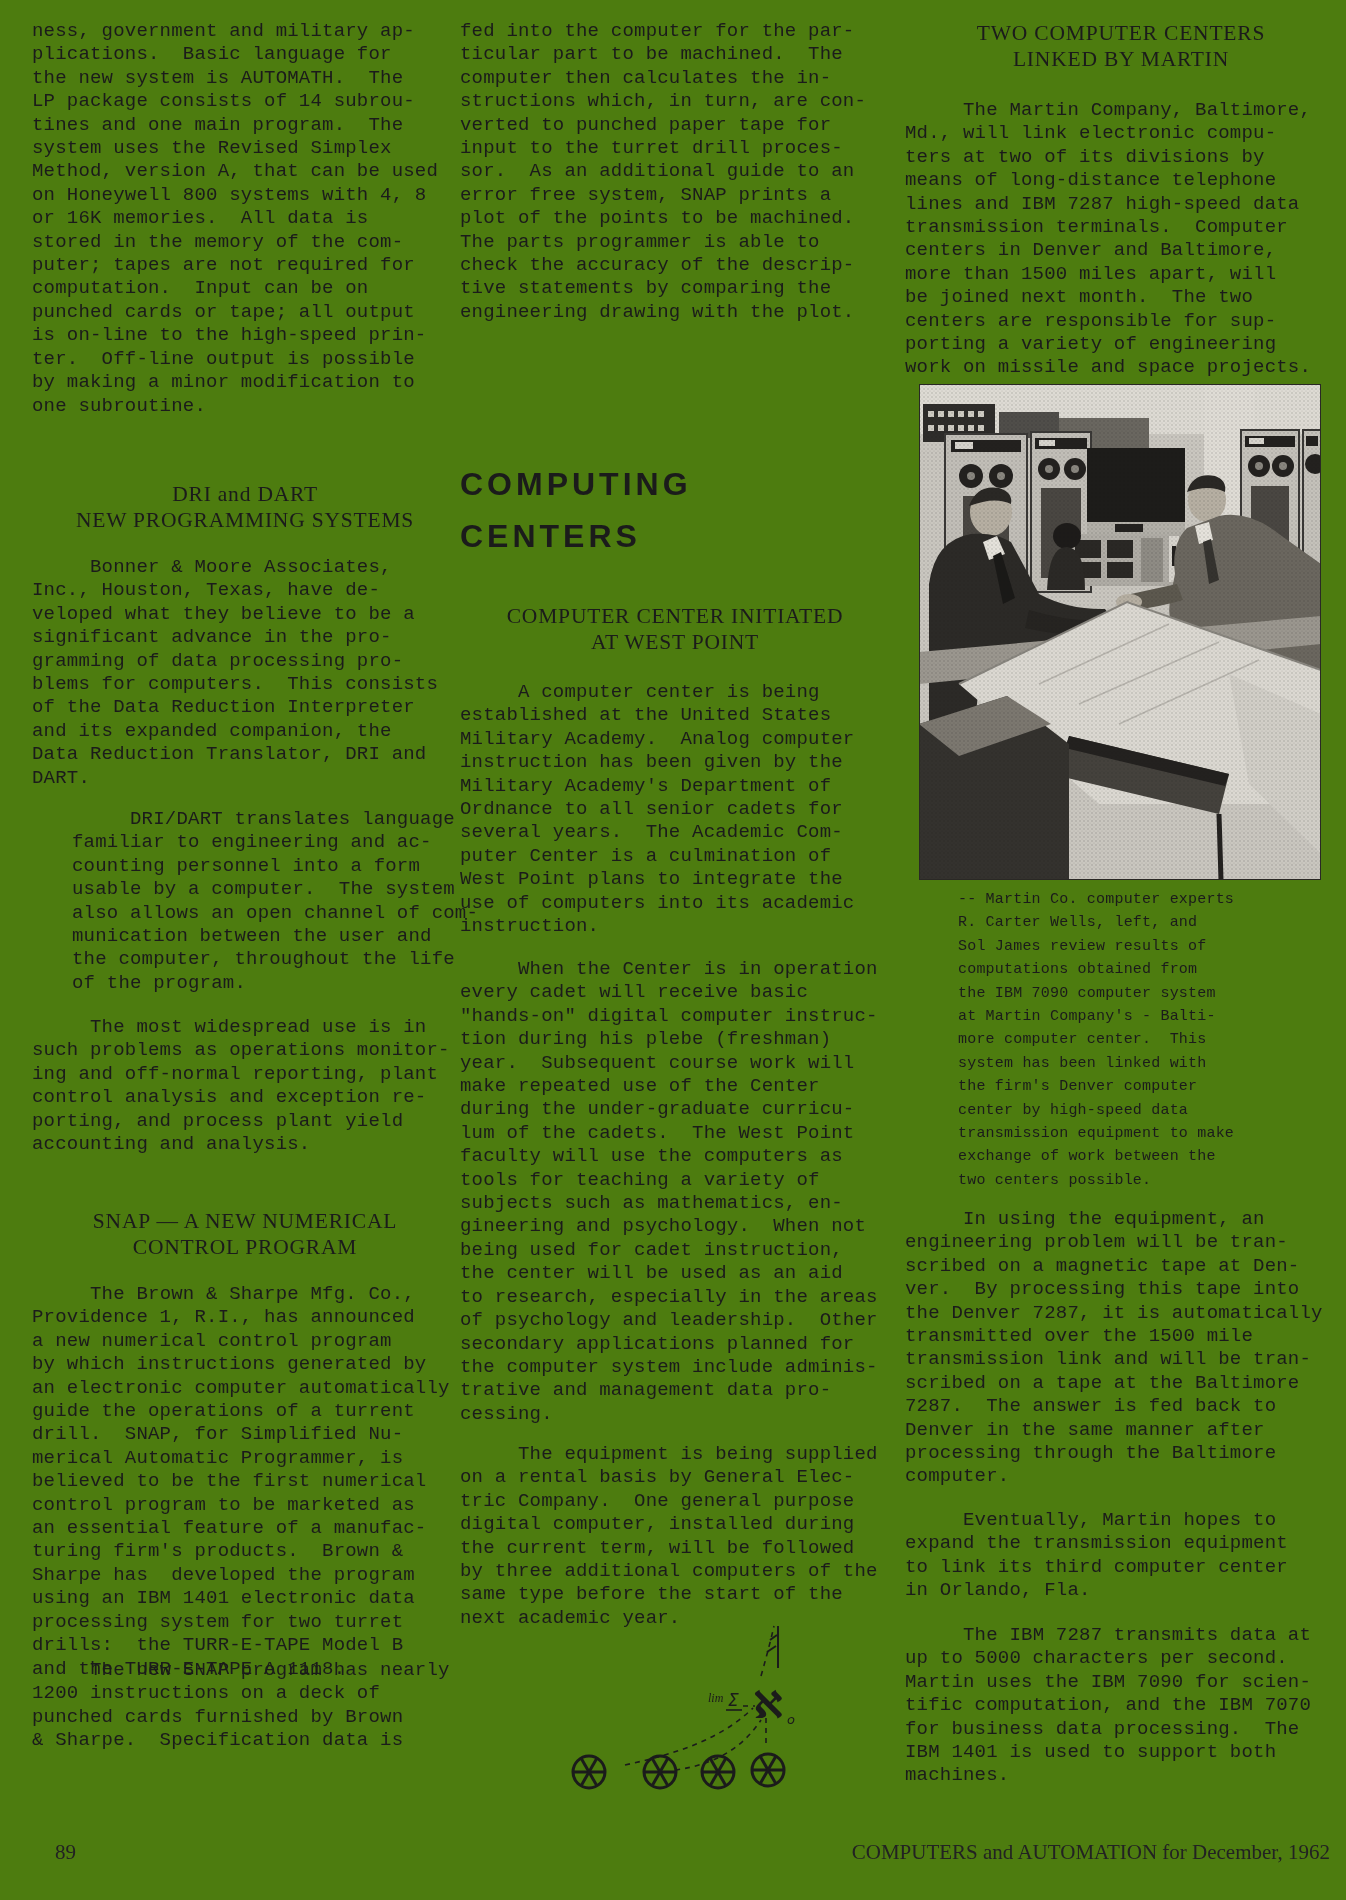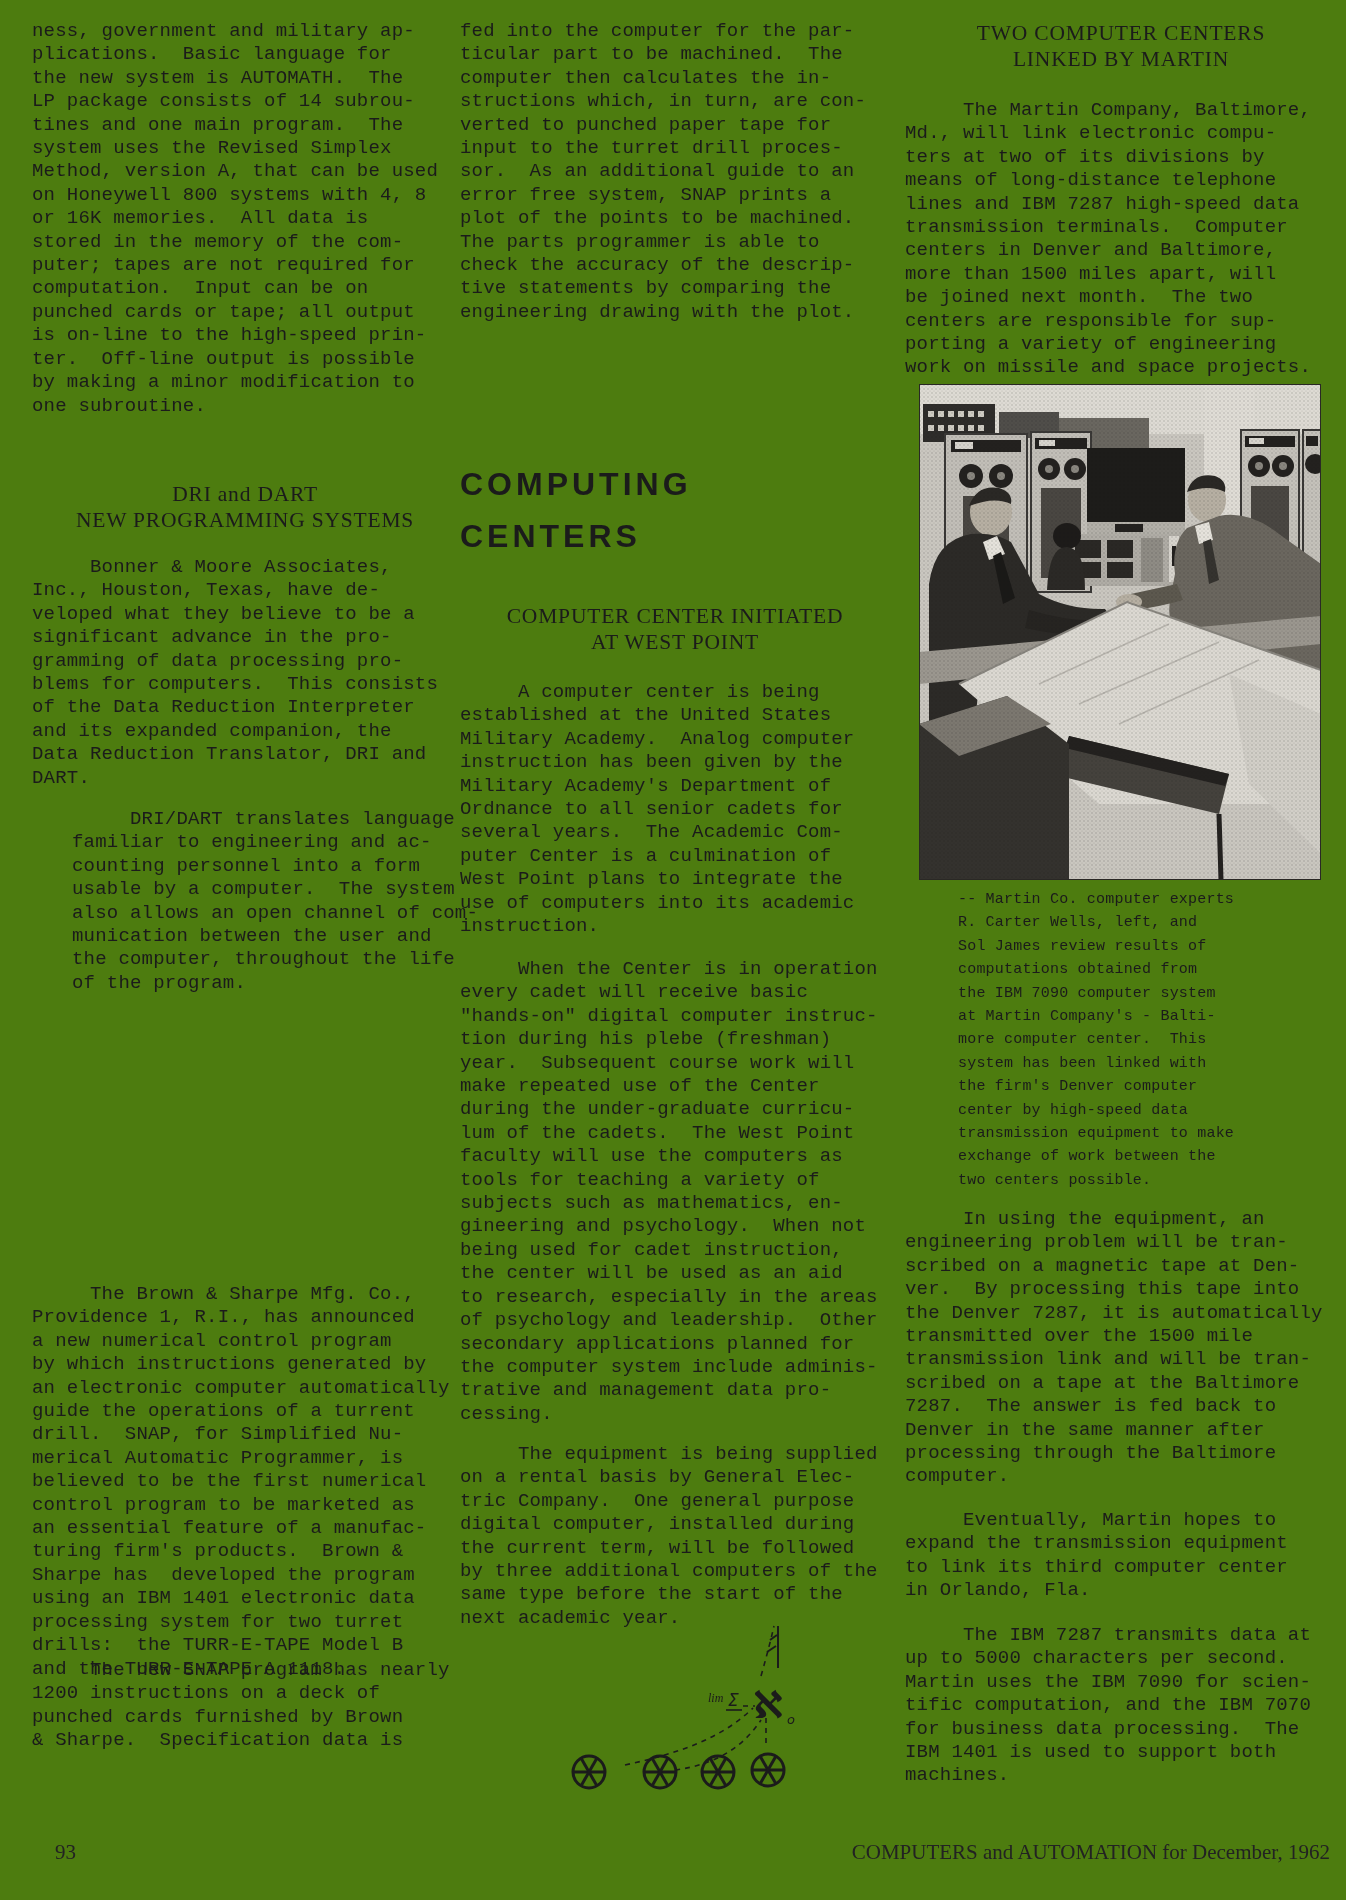--- a/index.html
+++ b/index.html
@@ -89,20 +89,28 @@
 Data Reduction Translator, DRI and
 DART.</div>
     <div class="blk body-text" style="top:808px;margin-left:40px;">     DRI/DART translates language
 familiar to engineering and ac-
 counting personnel into a form
 usable by a computer.  The system
 also allows an open channel of com-
 munication between the user and
 the computer, throughout the life
 of the program.</div>
+    <div class="blk body-text" style="top:1016px;">     The most widespread use is in
+such problems as operations monitor-
+ing and off-normal reporting, plant
+control analysis and exception re-
+porting, and process plant yield
+accounting and analysis.</div>
+    <div class="blk head" style="top:1208px;">SNAP — A NEW NUMERICAL
+CONTROL PROGRAM</div>
     <div class="blk body-text" style="top:1283px;font-family:Liberation Mono, monospace;">     The Brown &amp; Sharpe Mfg. Co.,
 Providence 1, R.I., has announced
 a new numerical control program
 by which instructions generated by
 an electronic computer automatically
 guide the operations of a turrent
 drill.  SNAP, for Simplified Nu-
 merical Automatic Programmer, is
 believed to be the first numerical
 control program to be marketed as
@@ -404,16 +412,16 @@
 in Orlando, Fla.</div>
     <div class="blk body-text" style="top:1624px;">     The IBM 7287 transmits data at
 up to 5000 characters per second.
 Martin uses the IBM 7090 for scien-
 tific computation, and the IBM 7070
 for business data processing.  The
 IBM 1401 is used to support both
 machines.</div>
   </div>
 
-  <div class="footer-text" style="left:55px;top:1840px;">93</div>
+  <div class="footer-text" style="left:55px;top:1840px;">89</div>
   <div class="footer-text" style="right:16px;top:1840px;">COMPUTERS and AUTOMATION for December, 1962</div>
 
 </div>
 
 </body></html>

